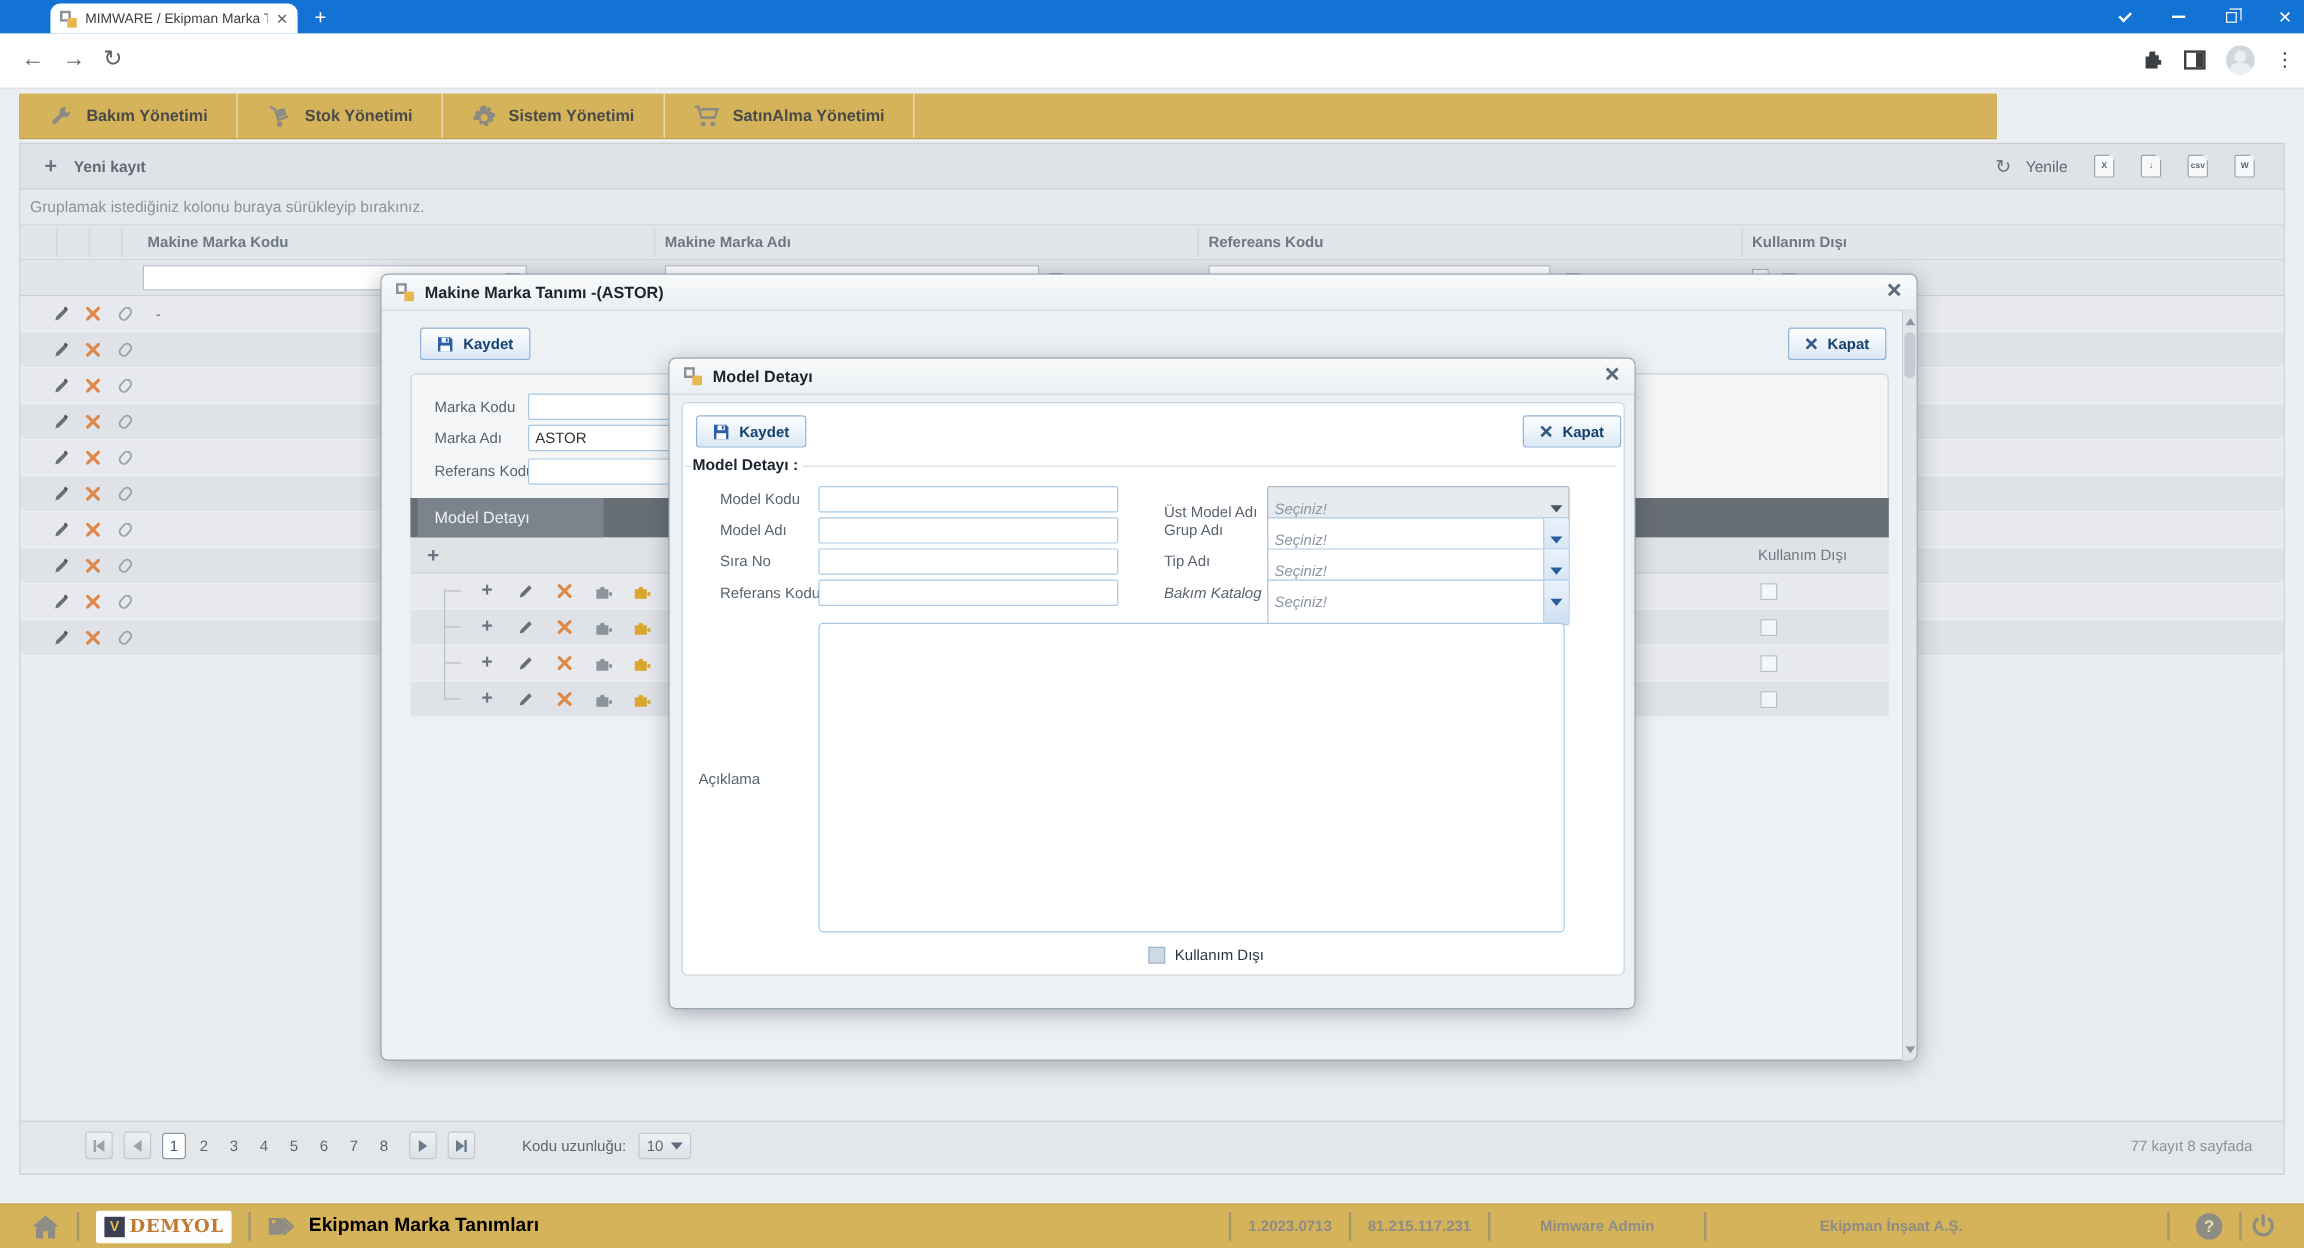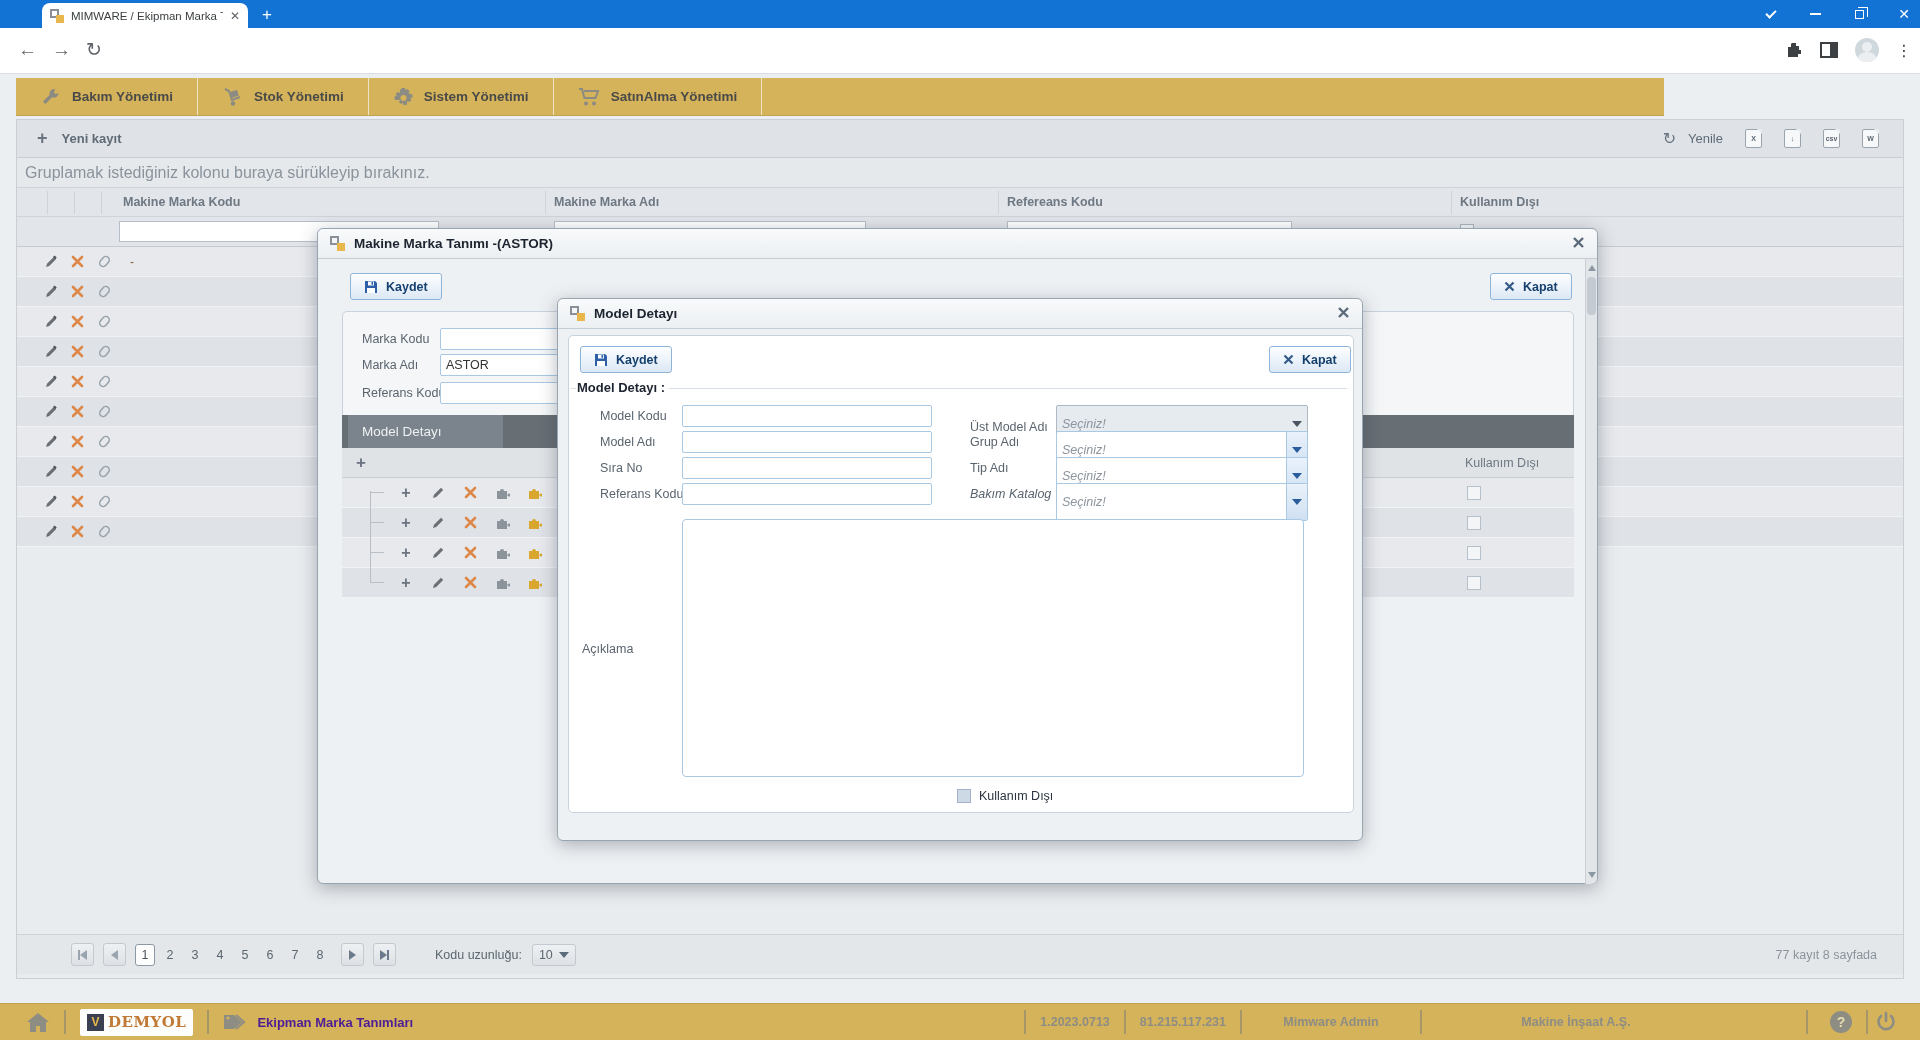--- a/index.html
+++ b/index.html
@@ -51,21 +51,21 @@
   .yeni { display:flex; align-items:center; gap:14px; padding-left:20px; font-weight:bold; font-size:13px; cursor:pointer;}
   .plus-g { font-size:18px; font-weight:bold; color:#6a7480; }
   .gt-right { margin-left:auto; display:flex; align-items:center; gap:22px; padding-right:24px; }
   .yenile { display:flex; align-items:center; gap:12px; font-size:13px; color:#5f6b76; cursor:pointer; }
   .refresh-g { font-size:16px; color:#6a7480; }
   .exp-btn { width:17px; height:19px; background:#f6f8f9; border:1px solid #9aa4ad; border-radius:2px;
              display:flex; align-items:center; justify-content:center; font-size:7px; font-weight:bold; color:#5b6570; cursor:pointer; position:relative;}
   .exp-btn:before { content:""; position:absolute; right:-1px; top:-1px; border-style:solid; border-width:0 5px 5px 0; border-color:transparent #e9ecef transparent transparent; }
 
   .group-bar { position:absolute; left:0; top:38px; width:100%; height:30px; background:#e6e9ec; border-bottom:1px solid #cfd4d9;
-               display:flex; align-items:center; padding-left:8px; color:#8a939c; font-size:16px; }
+               display:flex; align-items:center; padding-left:8px; color:#8a939c; font-size:13px; }
 
   .grid-header { position:absolute; left:0; top:68px; width:100%; height:29px; background:#e2e5e9; border-bottom:1px solid #cfd4d9; }
   .gh-label { position:absolute; top:7px; font-size:12.5px; color:#6e7883; font-weight:600; white-space:nowrap; }
   .col-sep { position:absolute; top:3px; height:23px; width:1px; background:#cfd4da; }
 
   .filter-row { position:absolute; left:0; top:97px; width:100%; height:30px; background:#e2e5e9; border-bottom:1px solid #c6cbd1; }
   .f-input { position:absolute; top:4px; height:21px; background:#fff; border:1px solid #b6bfc9; font-size:12px; padding:0 4px; color:#333;}
   .funnel { position:absolute; top:11px; width:0; height:0; border-left:6px solid transparent; border-right:6px solid transparent; border-top:7px solid #3e4c5a; cursor:pointer;}
   .f-check { position:absolute; top:7px; width:14px; height:14px; background:#f3f5f7; border:1px solid #aab4be; }
 
@@ -93,21 +93,21 @@
   .pg-summary { margin-left:auto; padding-right:26px; color:#8a939c; }
 
   
   .footer { position:absolute; left:0; top:1003px; width:1920px; height:37px; background:#d5b35b; border-top:1px solid #c2a24e;
             display:flex; align-items:center; color:#8d8d84; }
   .f-div { width:2px; height:24px; background:#a5976a; margin:0 14px; }
   .logo-box { background:#fdfdfb; border-radius:2px; height:27px; display:flex; align-items:center; padding:0 7px; gap:4px; }
   .logo-v { width:17px; height:17px; background:#3a3f52; color:#e9b84c; font-size:12px; font-weight:bold;
             display:flex; align-items:center; justify-content:center; }
   .logo-text { color:#c07a35; font-weight:bold; font-size:15px; letter-spacing:.5px; font-family:"DejaVu Serif", serif; }
-  .f-label { font-weight:bold; font-size:13px; color:#4c1d95; }
+  .f-label { font-weight:bold; font-size:16px; color:#000000; }
   .f-item { font-weight:bold; font-size:12.5px; color:#8d8d84; white-space:nowrap; }
   .help-circle { width:22px; height:22px; border-radius:50%; background:#8d8d84; color:#e8dcb0; font-weight:bold; font-size:14px;
                  display:flex; align-items:center; justify-content:center; cursor:pointer;}
 
   
   .modal { position:absolute; background:#eef1f4; border:1px solid #98a5b2; border-radius:6px;
            box-shadow:0 4px 18px rgba(40,50,60,.35); }
   .m-header { position:absolute; left:0; top:0; width:100%; height:30px; display:flex; align-items:center; gap:9px;
               padding:0 12px; border-bottom:1px solid #c4ccd4; background:linear-gradient(#f8fafb,#eceff2); border-radius:6px 6px 0 0;}
   .m-title { font-size:13.5px; font-weight:bold; color:#1c2430; }
@@ -788,21 +788,21 @@
     <span class="f-label" style="margin-left:10px;">Ekipman Marka Tanımları</span>
 
     <span style="margin-left:auto;"></span>
     <span class="f-div" style="margin-left:0;"></span>
     <span class="f-item">1.2023.0713</span>
     <span class="f-div"></span>
     <span class="f-item">81.215.117.231</span>
     <span class="f-div"></span>
     <span class="f-item" style="width:150px; text-align:center;">Mimware Admin</span>
     <span class="f-div"></span>
-    <span class="f-item" style="width:280px; text-align:center;">Makine İnşaat A.Ş.</span>
+    <span class="f-item" style="width:280px; text-align:center;">Ekipman İnşaat A.Ş.</span>
     <span class="f-div" style="margin-left:90px;"></span>
     <span class="help-circle" style="margin:0 8px;">?</span>
     <span class="f-div" style="margin:0 6px;"></span>
     <svg width="24" height="24" viewBox="0 0 24 24" style="margin-right:22px;">
       <path d="M12 3v8" stroke="#8d8d84" stroke-width="2.6" stroke-linecap="round"></path>
       <path d="M7 6a7.5 7.5 0 1 0 10 0" fill="none" stroke="#8d8d84" stroke-width="2.6" stroke-linecap="round"></path>
     </svg>
   </div>
 
 </div>

